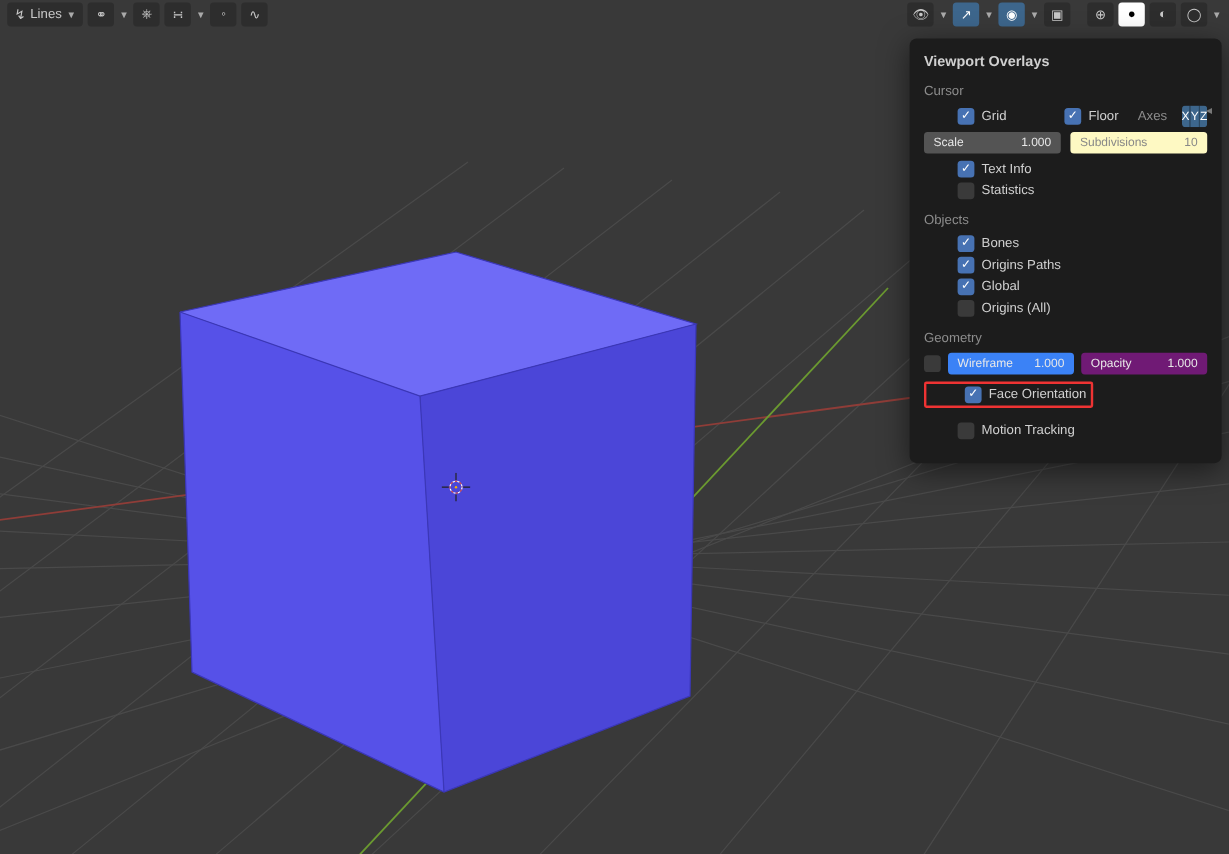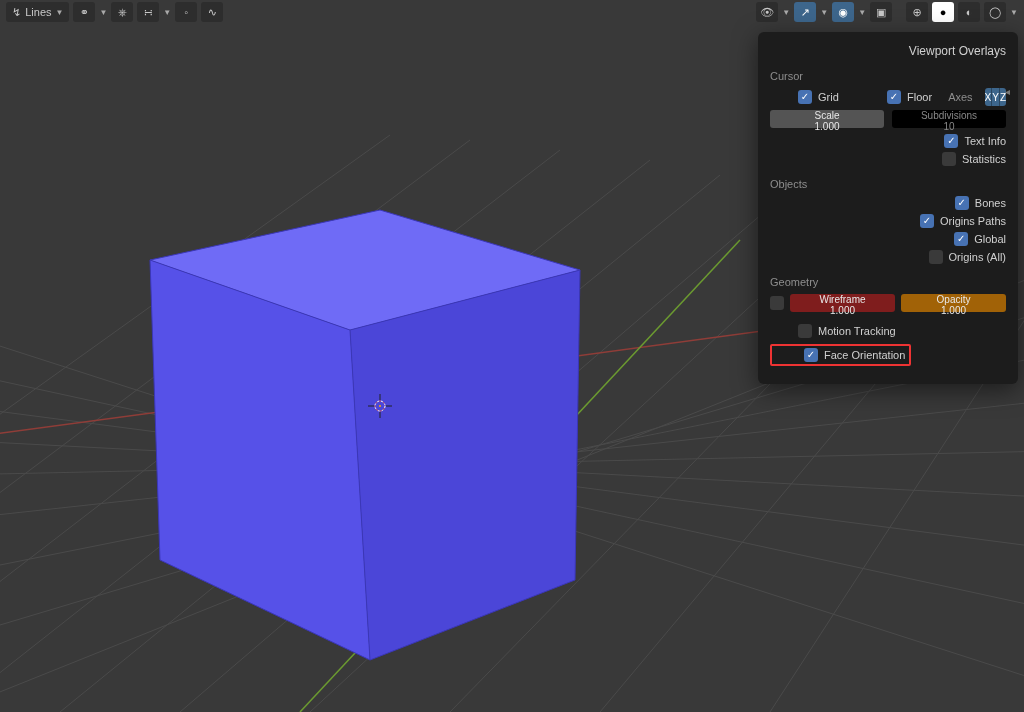--- a/index.html
+++ b/index.html
@@ -9,33 +9,33 @@
   .header { position:absolute; top:0; left:0; right:0; height:24px; display:flex; align-items:center; padding:0 6px; gap:4px; z-index:10; }
   .hdr-btn { height:20px; min-width:20px; background:#2d2d2d; border-radius:3px; display:inline-flex; align-items:center; justify-content:center; padding:0 6px; color:#c8c8c8; font-size:11px; gap:4px; cursor:pointer; }
   .hdr-btn.blue { background:#3d668c; color:#fff; }
   .hdr-btn.icon-only { padding:0; width:22px; }
   .hdr-sep { width:6px; }
   .chev { font-size:8px; color:#aaa; }
   .spacer { flex:1; }
 
   
   .popover { position:absolute; top:32px; right:6px; width:260px; background:#1c1c1c; border-radius:6px; padding:12px 12px 14px 12px; z-index:20; box-shadow:0 6px 24px rgba(0,0,0,.5); color:#c8c8c8; }
-  .pop-title { font-size:12px; font-weight:400; color:#d0d0d0; margin-bottom:10px;text-align:right; }
+  .pop-title { font-size:12px; font-weight:700; color:#d0d0d0; margin-bottom:10px; }
   .sect-hdr { font-size:11px; color:#8d8d8d; margin:12px 0 6px 0; }
   .row { display:flex; align-items:center; gap:8px; margin-bottom:4px; min-height:18px; }
   .col { flex:1; display:flex; flex-direction:column; gap:4px; }
   .cols { display:flex; gap:16px; }
-  .cols .col { flex:1;align-items:flex-end; }
+  .cols .col { flex:1; }
   .chk { flex:none; width:14px; height:14px; border-radius:3px; background:#3a3a3a; display:inline-flex; align-items:center; justify-content:center; color:#fff; font-size:10px; line-height:1; }
   .chk.on { background:#4772b3; }
   .chk.on::after { content:"✓"; font-size:10px; }
   .chk-label { font-size:11px; color:#d0d0d0; cursor:pointer; }
   .chk-row { display:flex; align-items:center; gap:6px;padding-left:28px; }
-  .num-field { height:18px; background:#545454; border-radius:3px; display:flex; align-items:center; justify-content:space-between; padding:0 8px; font-size:10px; color:#e8e8e8; min-width:0;flex-direction:column; }
-  .num-field.flat { background:#000000; color:#888; }
+  .num-field { height:18px; background:#545454; border-radius:3px; display:flex; align-items:center; justify-content:space-between; padding:0 8px; font-size:10px; color:#e8e8e8; min-width:0; }
+  .num-field.flat { background:#fef9c3; color:#888; }
   .axis-group { display:inline-flex; border-radius:3px; overflow:hidden; }
   .axis-btn { width:20px; height:18px; background:#3d668c; color:#fff; font-size:10px; display:flex; align-items:center; justify-content:center; border-right:1px solid rgba(0,0,0,.3); cursor:pointer; }
   .axis-btn:last-child { border-right:none; }
   .axes-label { font-size:11px; color:#8d8d8d; margin-right:4px; }
   .highlight-box { border:2px solid #e33; padding:2px 4px; border-radius:2px; display:inline-flex; align-items:center; gap:6px; }
   .geom-row { display:flex; align-items:center; gap:6px; }
   .geom-row .num-field { flex:1; }
   .arrow-tip { position:absolute; right:8px; top:54px; color:#777; font-size:10px; }
 
   
@@ -204,40 +204,40 @@
         <div class="chk-row">
             <span class="chk"></span>
             <span class="chk-label">Origins (All)</span>
           </div>
       </div>
     </div>
 
     <div class="sect-hdr">Geometry</div>
     <div class="geom-row" style="margin-bottom:6px">
       <span class="chk"></span>
-      <div class="num-field" style="background:#7f1d1d;flex:1">
+      <div class="num-field" style="background:#3b82f6;flex:1">
         <span>Wireframe</span>
         <span>1.000</span>
       </div>
-      <div class="num-field" style="background:#a16207;flex:1">
+      <div class="num-field" style="background:#701a75;flex:1">
         <span>Opacity</span>
         <span>1.000</span>
+      </div>
+    </div>
+
+    <div class="row">
+      <div class="highlight-box">
+        <div class="chk-row">
+          <span class="chk on"></span>
+          <span class="chk-label">Face Orientation</span>
+        </div>
       </div>
     </div>
 
     <div class="row" style="margin-top:10px">
       <div class="chk-row">
         <span class="chk"></span>
         <span class="chk-label">Motion Tracking</span>
       </div>
     </div>
-
-    <div class="row">
-      <div class="highlight-box">
-        <div class="chk-row">
-          <span class="chk on"></span>
-          <span class="chk-label">Face Orientation</span>
-        </div>
-      </div>
-    </div>
   </div>
 
 </div>
 
 </body></html>

